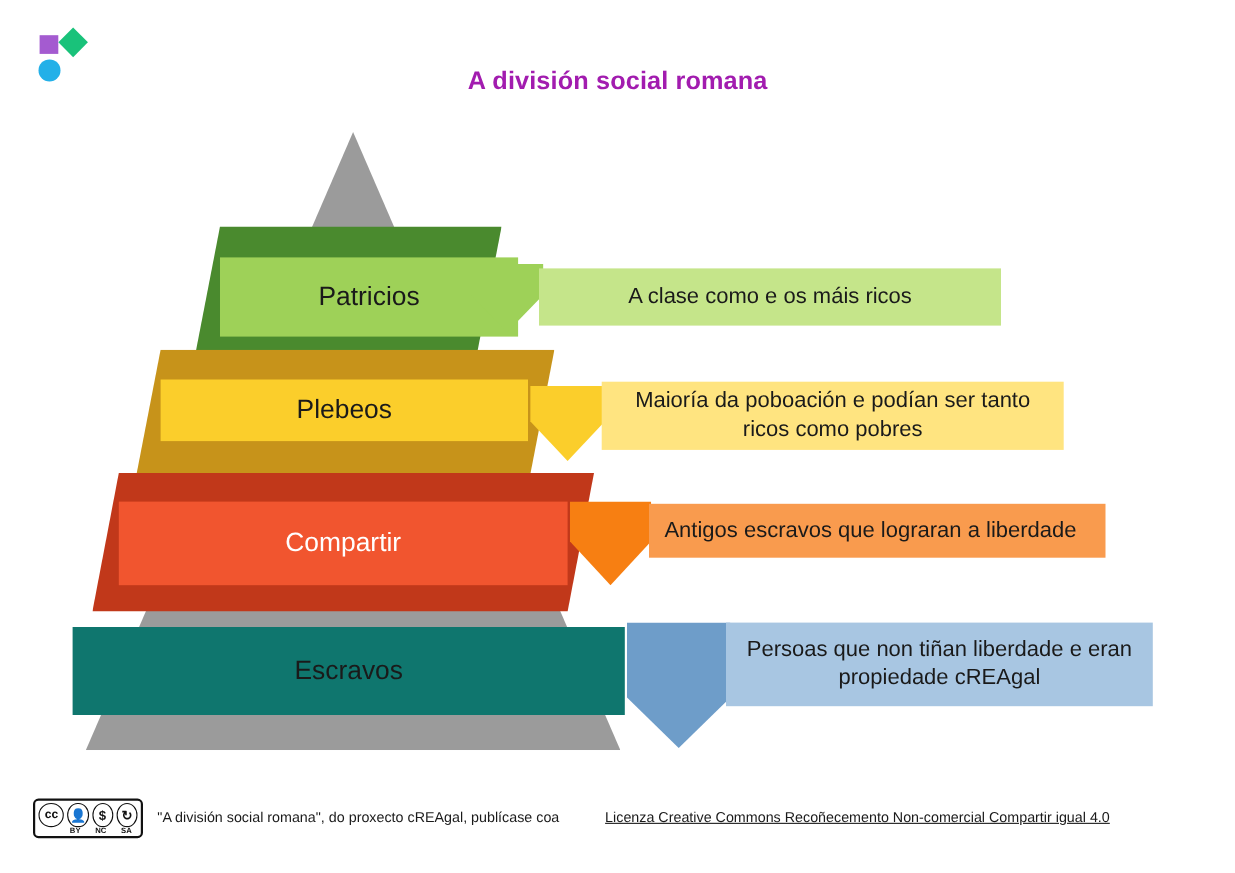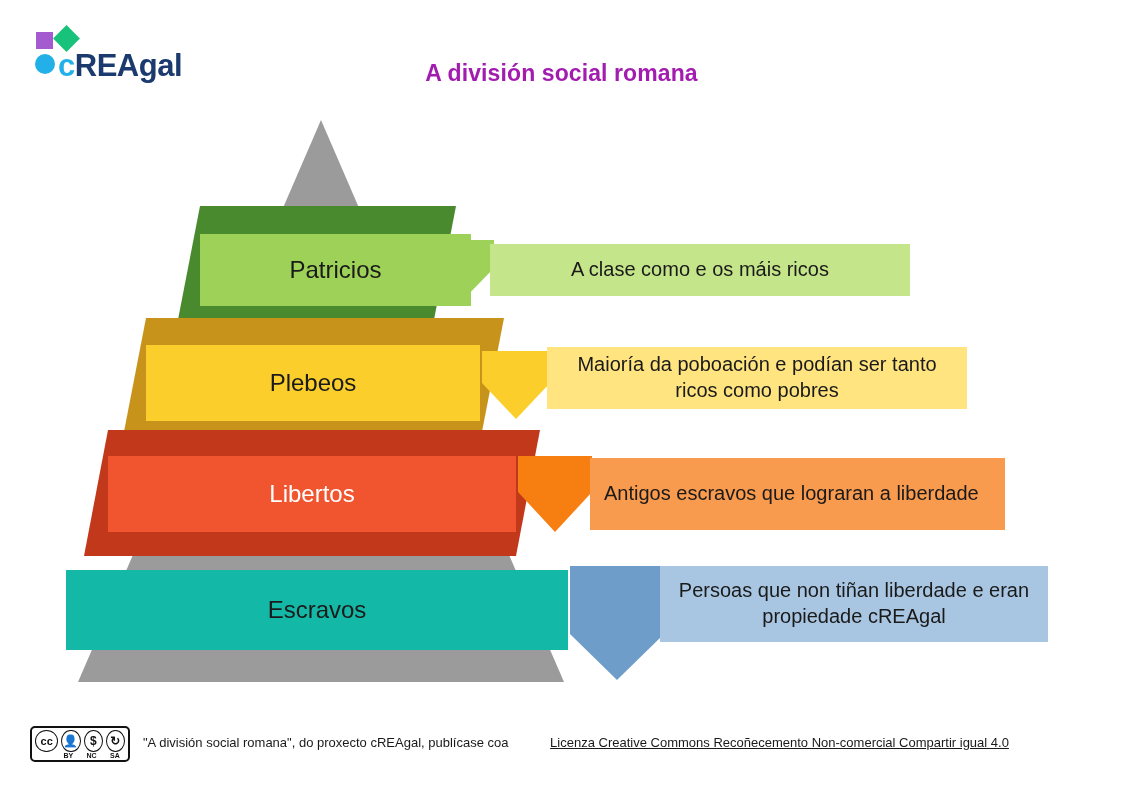--- a/index.html
+++ b/index.html
@@ -107,29 +107,29 @@
     width: 100%;
     text-align: center;
   }
   .desc .txt.left { text-align: left; }
 
   
   #tier1 { left: 200px; top: 234px; width: 271px; height: 72px; background: #9ed158; }
   #desc1 { left: 490px; top: 244px; width: 420px; height: 52px; background: #c5e58a; }
 
   
-  #tier2 { left: 146px; top: 345px; width: 334px; height: 76px; background: #fbce2b; }
+  #tier2 { left: 146px; top: 345px; width: 334px; height: 56px; background: #fbce2b; }
   #desc2 { left: 547px; top: 347px; width: 420px; height: 62px; background: #ffe480; justify-content: center; }
 
   
   #tier3 { left: 108px; top: 456px; width: 408px; height: 76px; background: #f1552f; }
-  #desc3 { left: 590px; top: 458px; width: 415px; height: 72px; background: #f99b4e; }
-
-  
-  #tier4 { left: 66px; top: 570px; width: 502px; height: 80px; background: #14b8a6; justify-content: center; }
+  #desc3 { left: 590px; top: 458px; width: 415px; height: 49px; background: #f99b4e; }
+
+  
+  #tier4 { left: 66px; top: 570px; width: 502px; height: 80px; background: #0f766e; justify-content: center; }
   #desc4 { left: 660px; top: 566px; width: 388px; height: 76px; background: #a8c6e2; }
 
   
   .sidetab {
     position: absolute;
   }
 
   
   #footer {
     position: absolute;
@@ -190,21 +190,20 @@
     margin-left: 38px;
   }
 </style>
 </head>
 <body>
 
 <div id="logo">
   <div class="sq"></div>
   <div class="dia"></div>
   <div class="circ"></div>
-  <div class="wordmark"><span class="c">c</span><span>REAgal</span></div>
 </div>
 
 <div id="title">A división social romana</div>
 
 <svg id="pyramid" viewBox="0 0 486 562" width="486" height="562" aria-hidden="true">
   <defs>
     <clipPath id="triclip">
       <polygon points="243,0 486,562 0,562"></polygon>
     </clipPath>
   </defs>
@@ -239,21 +238,21 @@
   <polygon points="0,0 68,0 68,32 34,68 0,32" fill="#fbce2b"></polygon>
 </svg>
 <div class="desc" id="desc2">
   <div class="txt">Maioría da poboación e podían ser tanto ricos como pobres</div>
 </div>
 
 <svg class="sidetab" style="left:84px; top:430px;" width="456" height="126" viewBox="0 0 456 126">
   <polygon points="24,0 456,0 432,126 0,126" fill="#c1381a"></polygon>
 </svg>
 <div class="tier" id="tier3">
-  <div class="label light">Libertos</div>
+  <div class="label light">Compartir</div>
 </div>
 <svg style="position:absolute; left:518px; top:456px;" width="74" height="76" viewBox="0 0 74 76">
   <polygon points="0,0 74,0 74,36 37,76 0,36" fill="#f77f12"></polygon>
 </svg>
 <div class="desc" id="desc3">
   <div class="txt left">Antigos escravos que lograran a liberdade</div>
 </div>
 
 <div class="tier" id="tier4">
   <div class="label">Escravos</div>

